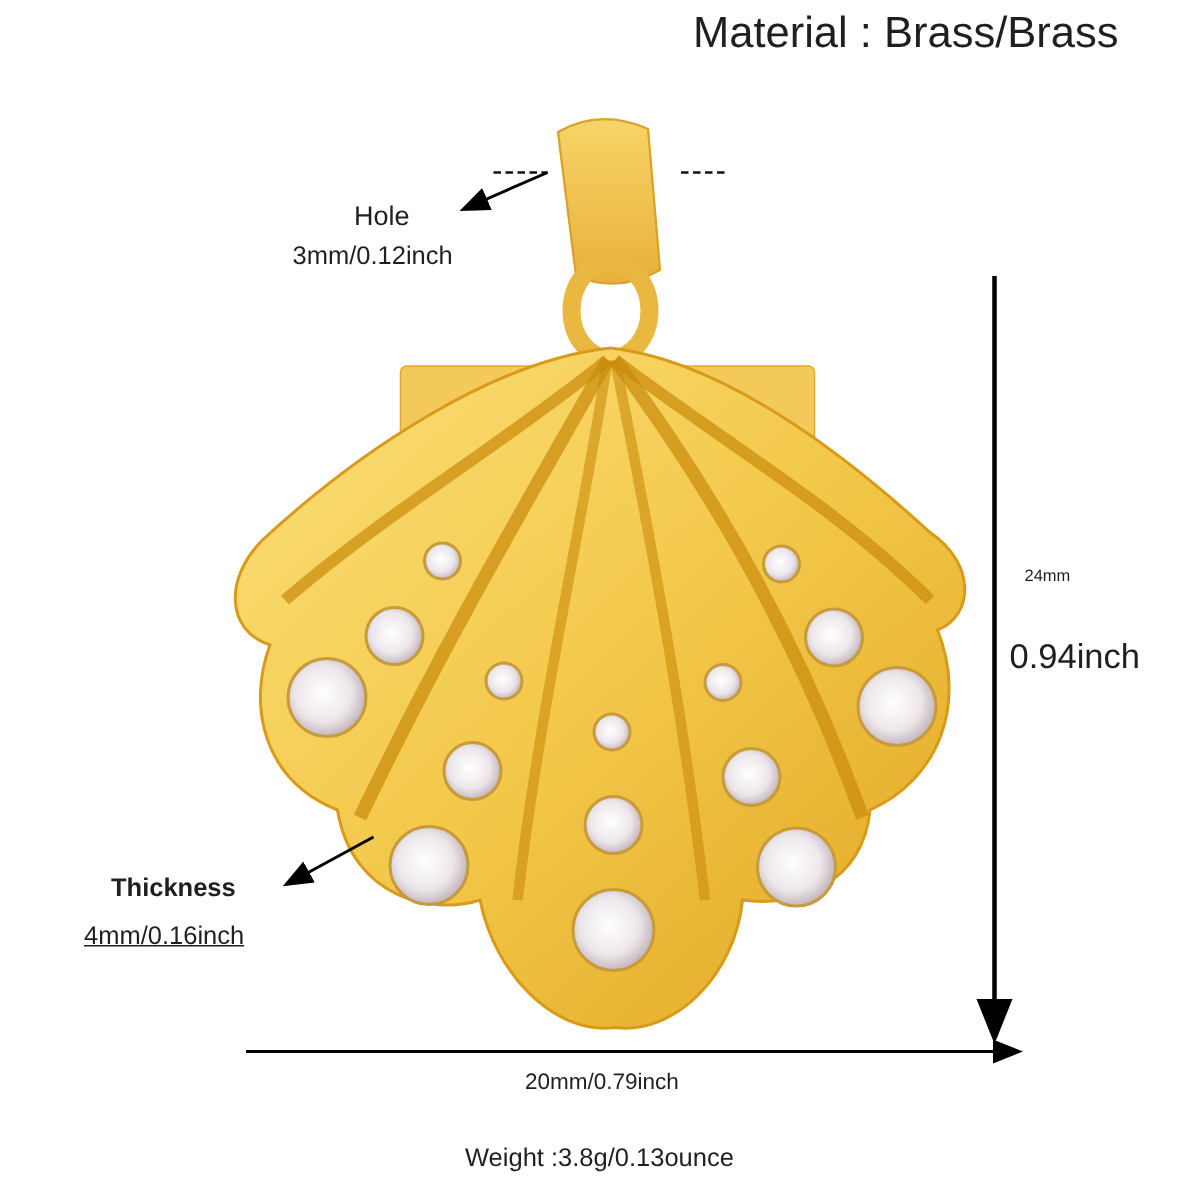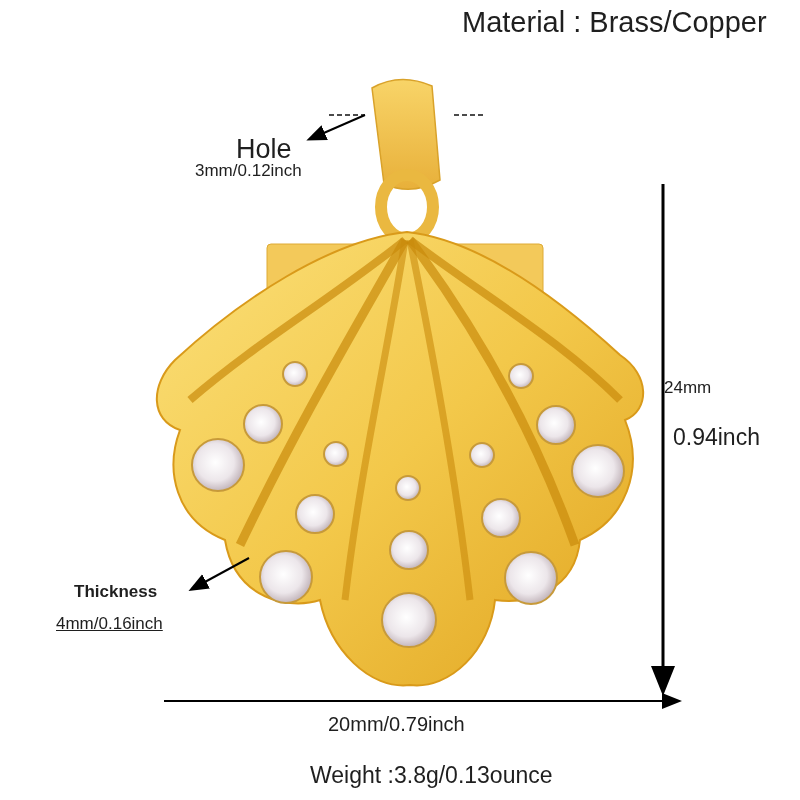--- a/index.html
+++ b/index.html
@@ -1,26 +1,26 @@
 <!DOCTYPE html>
 <html><head>
   <meta charset="utf-8">
   <style>
     html, body { margin: 0; padding: 0; background: #ffffff; }
     body { width: 800px; height: 800px; position: relative; overflow: hidden; font-family: "Liberation Sans", sans-serif; color: #222; }
     .txt { position: absolute; white-space: nowrap; color: #1f1f1f; }
     #material { left: 462px; top: 6px; font-size: 29px; }
-    #hole-label { left: 236px; top: 134px; font-size: 27px; }
+    #hole-label { left: 236px; top: 134px; font-size: 18px; }
     #hole-value { left: 195px; top: 161px; font-size: 17px; }
-    #height-mm { left: 664px; top: 378px; font-size: 17px; }
+    #height-mm { left: 683px; top: 378px; font-size: 11px; }
     #height-in { left: 673px; top: 424px; font-size: 23px; }
     #thick-label { left: 74px; top: 582px; font-size: 17px; font-weight: bold; }
     #thick-value { left: 56px; top: 614px; font-size: 17px; text-decoration: underline; }
-    #width-value { left: 328px; top: 713px; font-size: 20px; }
-    #weight { left: 310px; top: 762px; font-size: 23px; }
+    #width-value { left: 350px; top: 713px; font-size: 15px; }
+    #weight { left: 310px; top: 762px; font-size: 17px; }
     svg.layer { position: absolute; left: 0; top: 0; }
   </style>
 </head>
 <body>
 
 <svg class="layer" width="800" height="800" viewBox="0 0 800 800">
   <defs>
     <linearGradient id="gold" x1="0" y1="0" x2="1" y2="1">
       <stop offset="0" stop-color="#fbe07a"></stop>
       <stop offset="0.5" stop-color="#f3c84a"></stop>
@@ -95,21 +95,21 @@
   <line x1="454" y1="115" x2="486" y2="115" stroke="#111" stroke-width="1.6" stroke-dasharray="5 3"></line>
   <line x1="365" y1="115" x2="310" y2="139" stroke="#000" stroke-width="2" marker-end="url(#ah)"></line>
 
   <line x1="663" y1="184" x2="663" y2="690" stroke="#000" stroke-width="3" marker-end="url(#ah)"></line>
 
   <line x1="164" y1="701" x2="678" y2="701" stroke="#000" stroke-width="2" marker-end="url(#ah)"></line>
 
   <line x1="249" y1="558" x2="192" y2="589" stroke="#000" stroke-width="2" marker-end="url(#ah)"></line>
 </svg>
 
-<div id="material" class="txt">Material : Brass/Copper</div>
+<div id="material" class="txt">Material : Brass/Brass</div>
 <div id="hole-label" class="txt">Hole</div>
 <div id="hole-value" class="txt">3mm/0.12inch</div>
 <div id="height-mm" class="txt">24mm</div>
 <div id="height-in" class="txt">0.94inch</div>
 <div id="thick-label" class="txt">Thickness</div>
 <div id="thick-value" class="txt">4mm/0.16inch</div>
 <div id="width-value" class="txt">20mm/0.79inch</div>
 <div id="weight" class="txt">Weight :3.8g/0.13ounce</div>
 
 </body></html>

